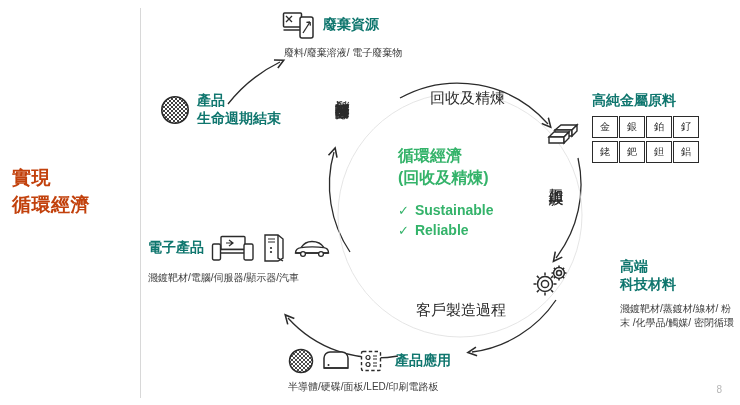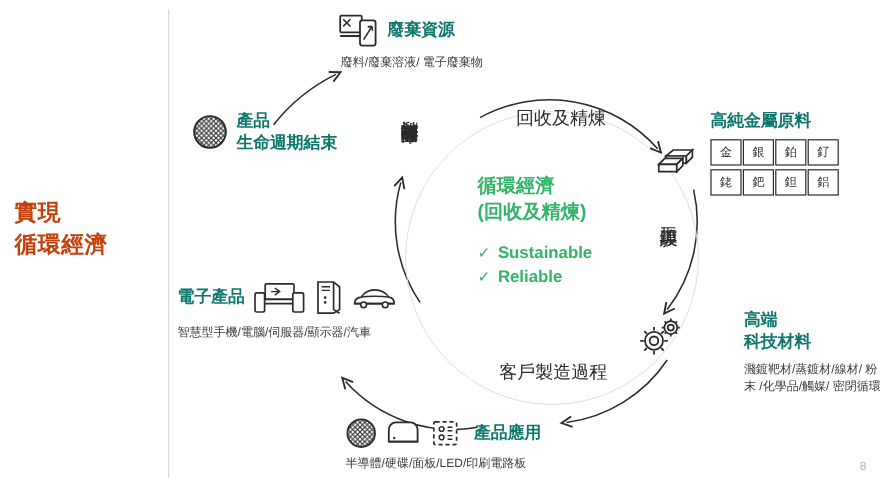--- a/index.html
+++ b/index.html
@@ -248,21 +248,21 @@
         <circle cx="9" cy="20" r="1.1" fill="#2b2b2b"></circle>
       </svg>
       <svg class="icn" width="38" height="22" viewBox="0 0 38 22">
         <path d="M2.5,16 C2.5,12 5,11 8,10.6 C11,6 14,4.5 19,4.5 C24,4.5 28,6 31,10.6 C34,11 35.5,12.5 35.5,16 Z" fill="#fff" stroke="#2b2b2b" stroke-width="1.4"></path>
         <path d="M8.5,10.6 C13,9.6 25,9.6 30.6,10.6" fill="none" stroke="#2b2b2b" stroke-width="1.2"></path>
         <path d="M2.5,16 h33" stroke="#2b2b2b" stroke-width="1.4"></path>
         <circle cx="10" cy="17" r="2.4" fill="#fff" stroke="#2b2b2b" stroke-width="1.3"></circle>
         <circle cx="28" cy="17" r="2.4" fill="#fff" stroke="#2b2b2b" stroke-width="1.3"></circle>
       </svg>
     </div>
-    <div class="node-sub" style="margin-top:7px;">智慧型手機/電腦/伺服器/顯示器/汽車</div>
+    <div class="node-sub" style="margin-top:7px;">濺鍍靶材/電腦/伺服器/顯示器/汽車</div>
   </div>
 
   <div class="node" style="left:160px;top:92px;">
     <div class="icon-row" style="align-items:center;">
       <svg class="icn" width="30" height="30" viewBox="0 0 30 30">
         <defs>
           <pattern id="mesh2" width="4" height="4" patternUnits="userSpaceOnUse">
             <path d="M0,4 L4,0 M-1,1 L1,-1 M3,5 L5,3" stroke="#2b2b2b" stroke-width="0.9"></path>
             <path d="M0,0 L4,4 M-1,3 L1,5 M3,-1 L5,1" stroke="#2b2b2b" stroke-width="0.9"></path>
           </pattern>

